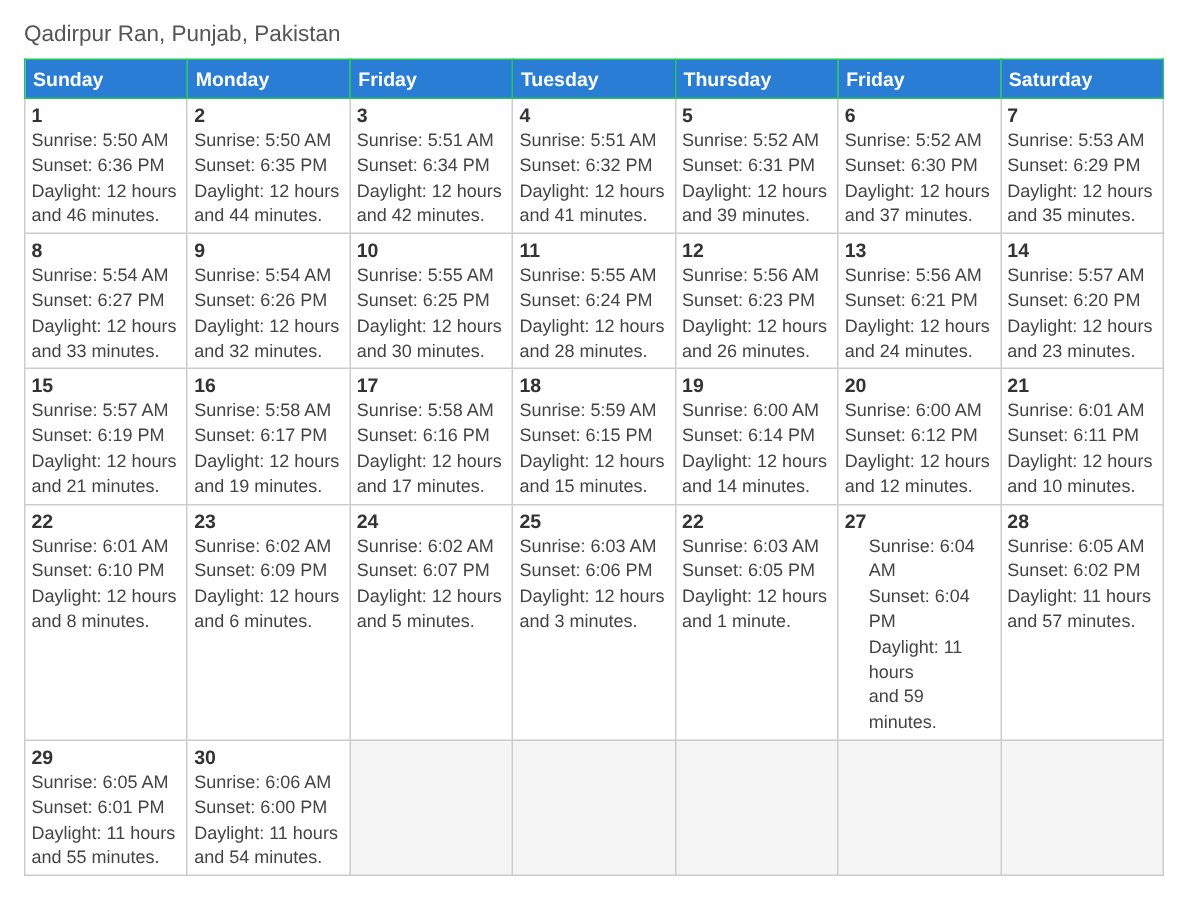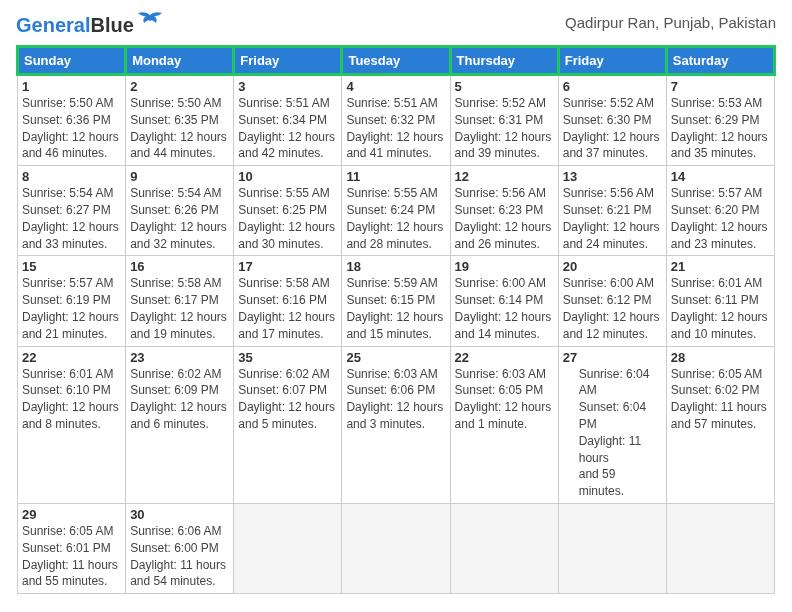--- a/index.html
+++ b/index.html
@@ -49,21 +49,21 @@
       border-collapse: collapse;
       table-layout: fixed;
     }
     .calendar th {
       background: #2a7dd4;
       color: #fff;
       text-align: left;
       padding: 5px 5px;
       font-size: 13px;
       font-weight: bold;
-      border: 3px solid #22c55e;
+      border: 1px solid #22c55e;
     }
     .calendar td {
       border: 1px solid #ccc;
       vertical-align: top;
       padding: 3px 4px;
       font-size: 9.5px;
       color: #333;
       height: 82px;
       background: #fff;
     }
@@ -81,32 +81,20 @@
       font-size: 12px;
       color: #444;
       line-height: 1.4;
     }
   </style>
 </head>
 <body>
 
 <div class="page">
   <div class="header">
-    <div class="logo-wrapper">
-      <div style="display:flex;flex-direction:column;align-items:flex-start;">
-        <div style="display:flex;align-items:center;">
-          <span class="logo-word">
-            <span class="blue">General</span><span style="color:#333">Blue</span>
-          </span>
-          <svg width="28" height="22" viewBox="0 0 28 22" style="margin-left:2px;margin-top:-8px;">
-            <path d="M14 4 Q18 0 26 2 Q22 6 18 5 Q22 8 20 12 Q16 8 14 10 Q12 8 8 12 Q6 8 10 5 Q6 6 2 2 Q10 0 14 4Z" fill="#2a7dd4"></path>
-          </svg>
-        </div>
-      </div>
-    </div>
     <div class="title-block">
       <div class="subtitle">Qadirpur Ran, Punjab, Pakistan</div>
     </div>
   </div>
 
   <table class="calendar">
     <thead>
       <tr>
         <th>Sunday</th>
         <th>Monday</th>
@@ -280,21 +268,21 @@
 and 8 minutes.</div>
           </td>
           <td>
             <span class="day-num">23</span>
             <div class="day-info" style="white-space: pre-line;">Sunrise: 6:02 AM
 Sunset: 6:09 PM
 Daylight: 12 hours
 and 6 minutes.</div>
           </td>
           <td>
-            <span class="day-num">35</span>
+            <span class="day-num">24</span>
             <div class="day-info" style="white-space: pre-line;">Sunrise: 6:02 AM
 Sunset: 6:07 PM
 Daylight: 12 hours
 and 5 minutes.</div>
           </td>
           <td>
             <span class="day-num">25</span>
             <div class="day-info" style="white-space: pre-line;">Sunrise: 6:03 AM
 Sunset: 6:06 PM
 Daylight: 12 hours

